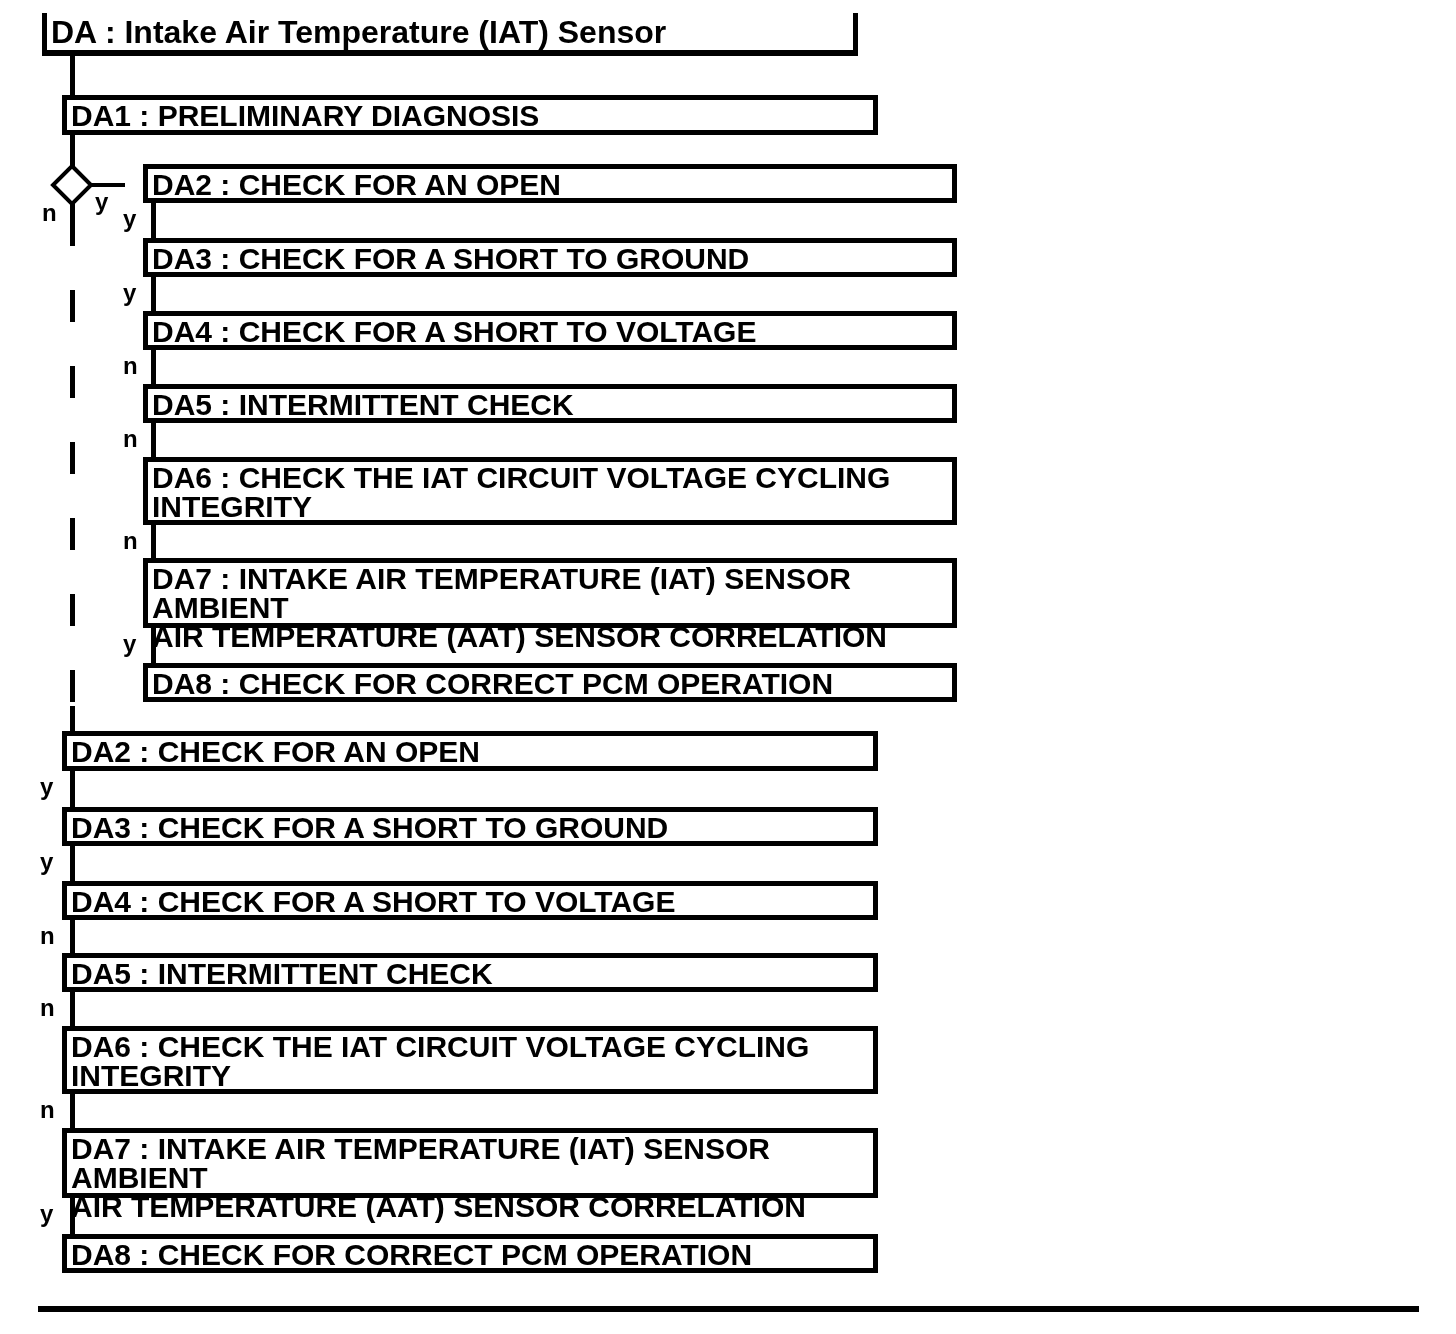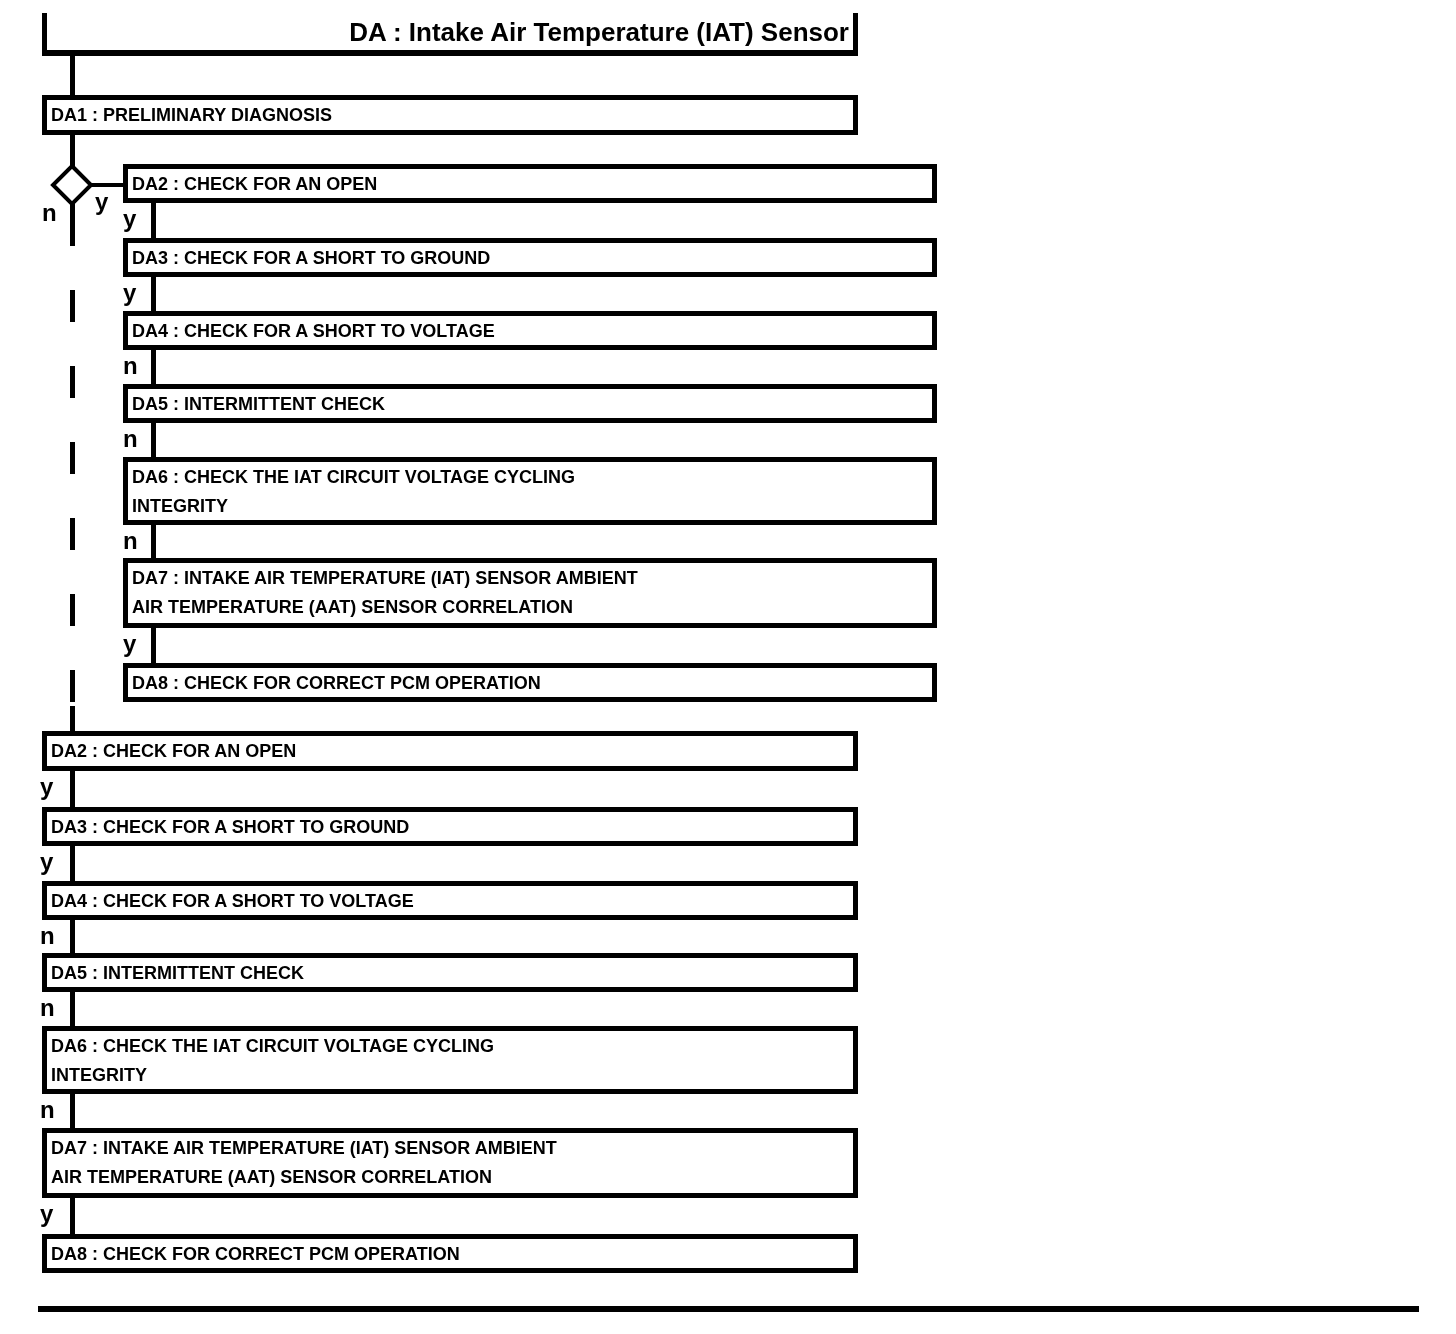--- a/index.html
+++ b/index.html
@@ -16,45 +16,45 @@
     color: #000000;
     overflow: hidden;
   }
   
   .box {
     position: absolute;
     box-sizing: border-box;
     border: 5px solid #000000;
     background: #ffffff;
     font-weight: bold;
-    font-size: 18px;
+    font-size: 30px;
     line-height: 29px;
     padding: 1px 12px 0 4px;
     white-space: pre-line;
     letter-spacing: 0px;
+    margin-left: 20px;
   }
   .main-col  { left: 42px;  width: 816px; }
   .sub-col   { left: 123px; width: 814px; }
   
   .titlebox {
     position: absolute;
     box-sizing: border-box;
     left: 42px;
     top: 13px;
     width: 816px;
     height: 43px;
     border-left: 5px solid #000000;
     border-right: 5px solid #000000;
     border-bottom: 6px solid #000000;
     background: #ffffff;
     font-weight: bold;
-    font-size: 26px;
+    font-size: 32px;
     line-height: 30px;
     padding: 4px 4px 0 4px;
-    text-align: right;
   }
   .vline {
     position: absolute;
     width: 5px;
     background: #000000;
   }
   .vline-dashed {
     position: absolute;
     width: 5px;
     background: repeating-linear-gradient(

